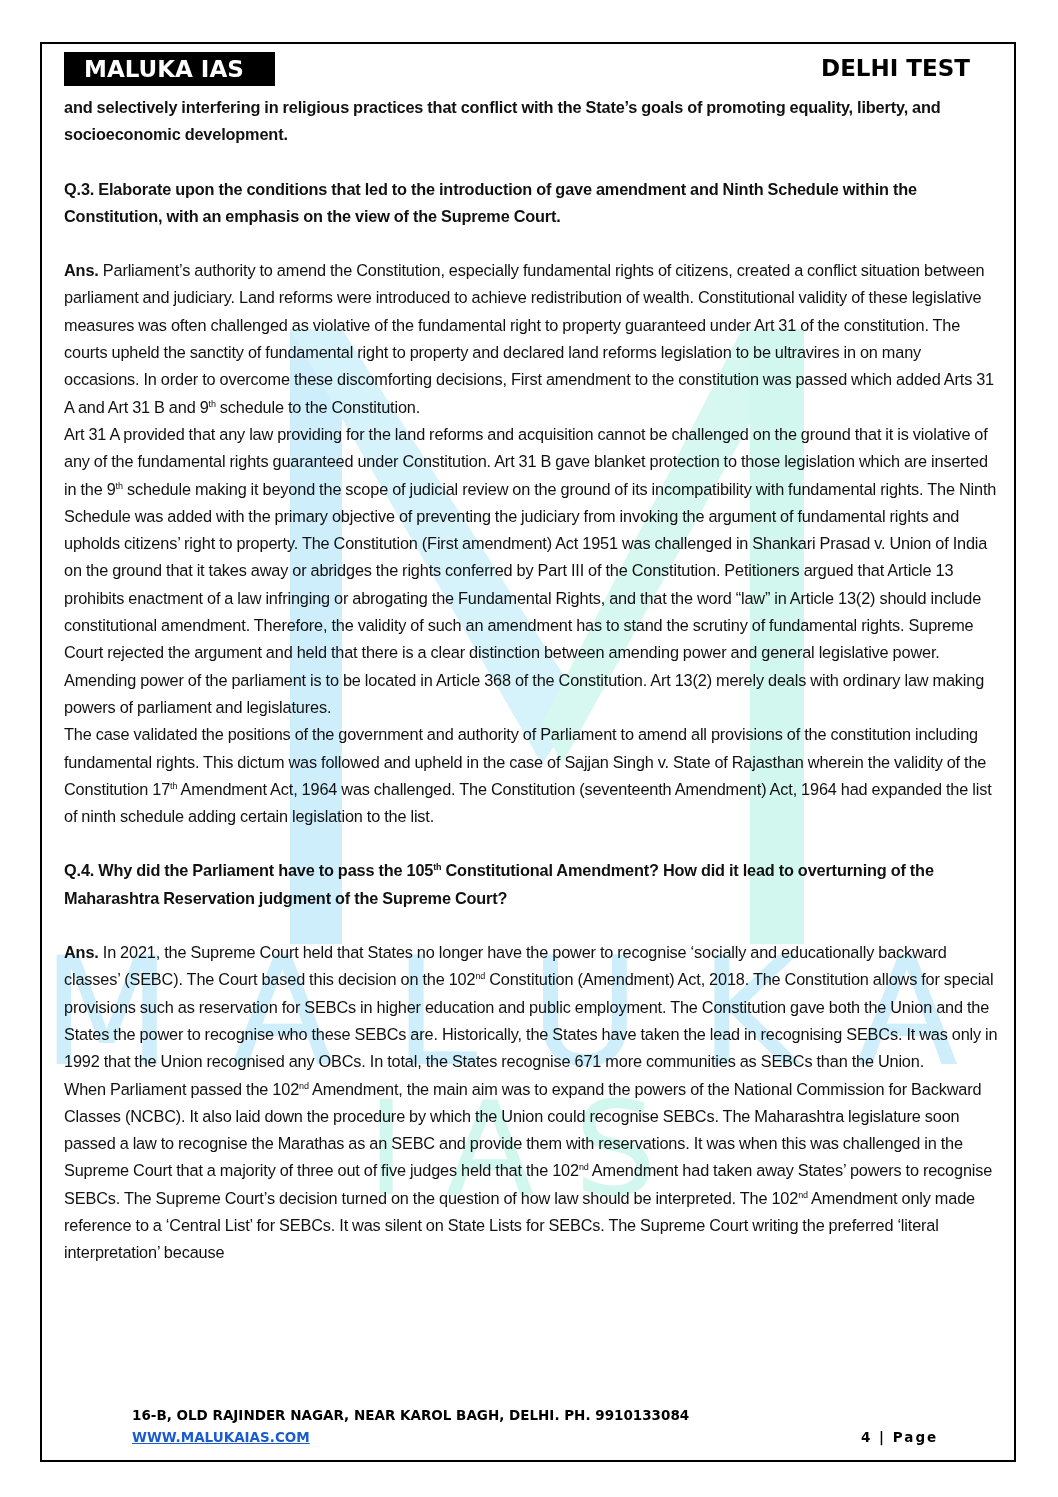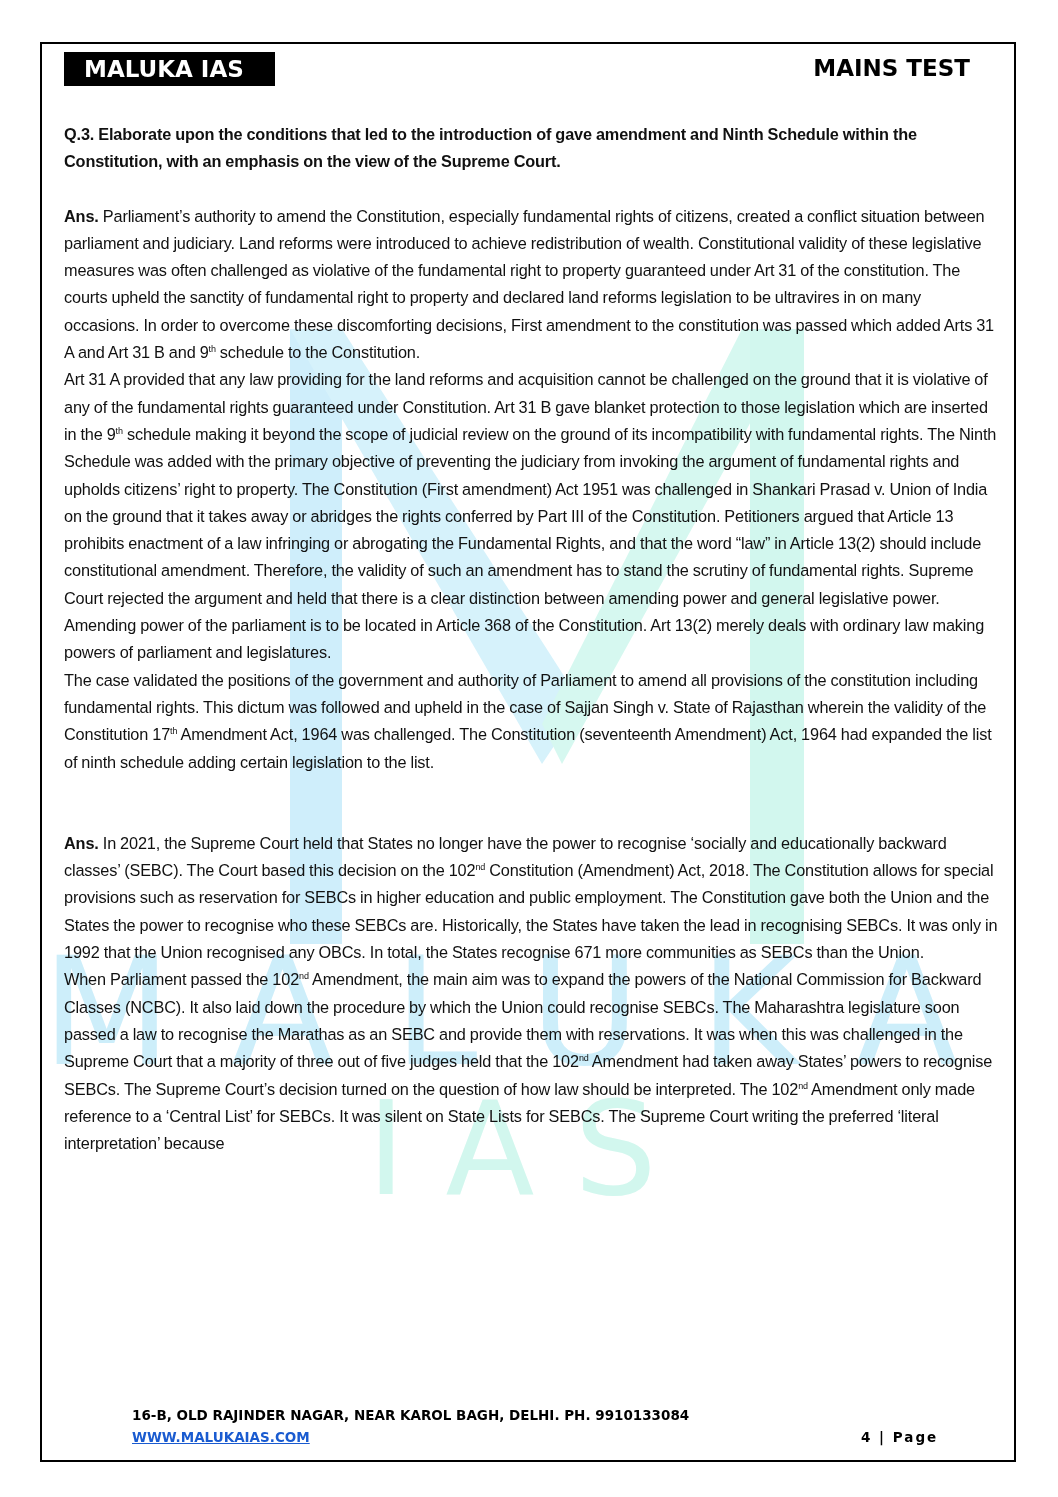--- a/index.html
+++ b/index.html
@@ -36,31 +36,33 @@
     <polygon points="248,285 300,285 300,900 248,900" fill="#cfeefb"></polygon>
     <polygon points="248,285 300,285 540,660 500,720" fill="#d6f2fb"></polygon>
     <polygon points="700,285 760,285 520,720 500,680" fill="#d6f8f0"></polygon>
     <polygon points="708,285 762,285 762,900 708,900" fill="#d2f7ee"></polygon>
     <text x="488" y="1020" text-anchor="middle" font-family="DejaVu Sans, sans-serif" font-size="150" letter-spacing="60" fill="#cdeefa">MALUKA</text>
     <text x="490" y="1150" text-anchor="middle" font-family="DejaVu Sans, sans-serif" font-size="130" letter-spacing="40" fill="#d2f7ee">IAS</text>
   </svg>
 
   <div class="header">
     <div class="logo-box">MALUKA IAS</div>
-    <div class="mains">MAINS TEST</div>
+    <div class="mains">DELHI TEST</div>
   </div>
 
   <div class="content" style="top:50px;">
+    <p class="txt narrow bold" style="font-weight:600;">and selectively interfering in religious practices that conflict with the State’s goals of promoting equality, liberty, and socioeconomic development.</p>
     <div class="gap"></div>
     <p class="txt bold">Q.3. Elaborate upon the conditions that led to the introduction of gave amendment and Ninth Schedule within the Constitution, with an emphasis on the view of the Supreme Court.</p>
     <div class="gap"></div>
     <p class="txt"><span class="bold">Ans.</span><span> Parliament’s authority to amend the Constitution, especially fundamental rights of citizens, created a conflict situation between parliament and judiciary. Land reforms were introduced to achieve redistribution of wealth. Constitutional validity of these legislative measures was often challenged as violative of the fundamental right to property guaranteed under Art 31 of the constitution. The courts upheld the sanctity of fundamental right to property and declared land reforms legislation to be ultravires in on many occasions. In order to overcome these discomforting decisions, First amendment to the constitution was passed which added Arts 31 A and Art 31 B and 9</span><sup>th</sup><span> schedule to the Constitution.</span></p>
     <p class="txt"><span>Art 31 A provided that any law providing for the land reforms and acquisition cannot be challenged on the ground that it is violative of any of the fundamental rights guaranteed under Constitution. Art 31 B gave blanket protection to those legislation which are inserted in the 9</span><sup>th</sup><span> schedule making it beyond the scope of judicial review on the ground of its incompatibility with fundamental rights. The Ninth Schedule was added with the primary objective of preventing the judiciary from invoking the argument of fundamental rights and upholds citizens’ right to property. The Constitution (First amendment) Act 1951 was challenged in Shankari Prasad v. Union of India on the ground that it takes away or abridges the rights conferred by Part III of the Constitution. Petitioners argued that Article 13 prohibits enactment of a law infringing or abrogating the Fundamental Rights, and that the word “law” in Article 13(2) should include constitutional amendment. Therefore, the validity of such an amendment has to stand the scrutiny of fundamental rights. Supreme Court rejected the argument and held that there is a clear distinction between amending power and general legislative power. Amending power of the parliament is to be located in Article 368 of the Constitution. Art 13(2) merely deals with ordinary law making powers of parliament and legislatures.</span></p>
     <p class="txt"><span>The case validated the positions of the government and authority of Parliament to amend all provisions of the constitution including fundamental rights. This dictum was followed and upheld in the case of Sajjan Singh v. State of Rajasthan wherein the validity of the Constitution 17</span><sup>th</sup><span> Amendment Act, 1964 was challenged. The Constitution (seventeenth Amendment) Act, 1964 had expanded the list of ninth schedule adding certain legislation to the list.</span></p>
     <div class="gap"></div>
+    <p class="txt bold"><span>Q.4. Why did the Parliament have to pass the 105</span><sup>th</sup><span> Constitutional Amendment? How did it lead to overturning of the Maharashtra Reservation judgment of the Supreme Court?</span></p>
     <div class="gap"></div>
     <p class="txt"><span class="bold">Ans.</span><span> In 2021, the Supreme Court held that States no longer have the power to recognise ‘socially and educationally backward classes’ (SEBC). The Court based this decision on the 102</span><sup>nd</sup><span> Constitution (Amendment) Act, 2018. The Constitution allows for special provisions such as reservation for SEBCs in higher education and public employment. The Constitution gave both the Union and the States the power to recognise who these SEBCs are. Historically, the States have taken the lead in recognising SEBCs. It was only in 1992 that the Union recognised any OBCs. In total, the States recognise 671 more communities as SEBCs than the Union.</span></p>
     <p class="txt"><span>When Parliament passed the 102</span><sup>nd</sup><span> Amendment, the main aim was to expand the powers of the National Commission for Backward Classes (NCBC). It also laid down the procedure by which the Union could recognise SEBCs. The Maharashtra legislature soon passed a law to recognise the Marathas as an SEBC and provide them with reservations. It was when this was challenged in the Supreme Court that a majority of three out of five judges held that the 102</span><sup>nd</sup><span> Amendment had taken away States’ powers to recognise SEBCs. The Supreme Court’s decision turned on the question of how law should be interpreted. The 102</span><sup>nd</sup><span> Amendment only made reference to a ‘Central List’ for SEBCs. It was silent on State Lists for SEBCs. The Supreme Court writing the preferred ‘literal interpretation’ because</span></p>
   </div>
 
   <div class="footer">
     <div>16-B, OLD RAJINDER NAGAR, NEAR KAROL BAGH, DELHI. PH. 9910133084</div>
     <a>WWW.MALUKAIAS.COM</a>
   </div>
   <div class="pagenum"><span>4</span> | <span>Page</span></div>

